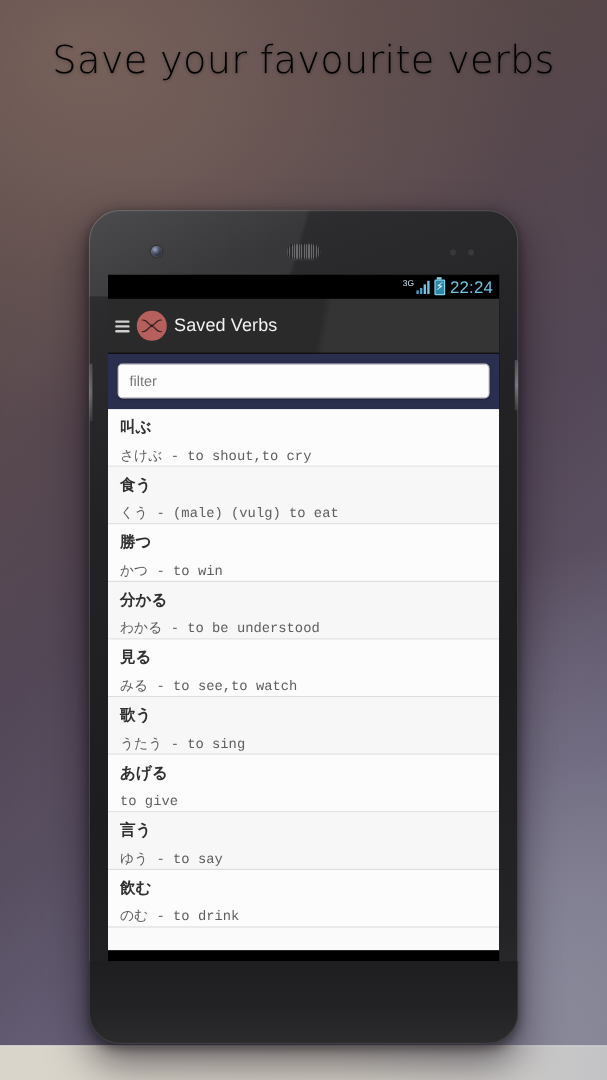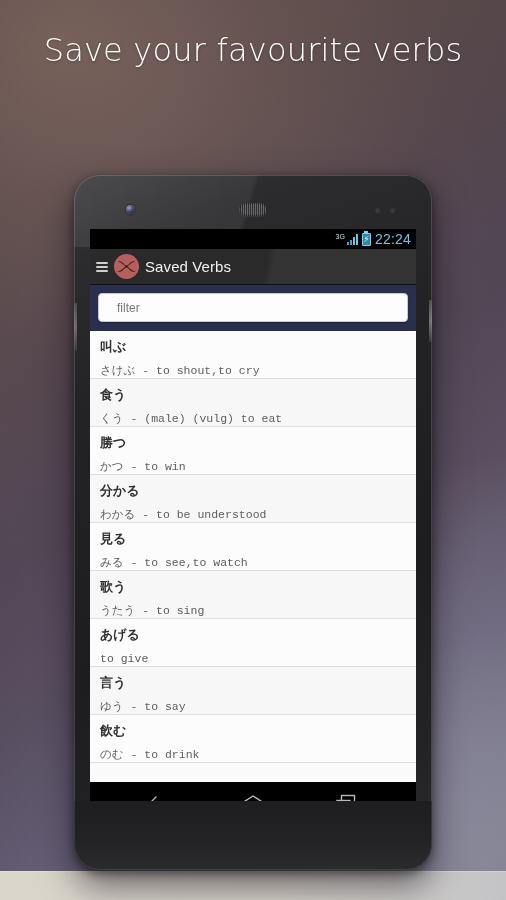--- a/index.html
+++ b/index.html
@@ -40,21 +40,21 @@
     background: linear-gradient(90deg, #d9d5cb 0%, #d7d3c9 55%, #cfcdc9 78%, #c3c3c6 100%);
     border-top: 1px solid rgba(255,255,255,0.22);
   }
 
   
   #headline {
     position: absolute;
     left: 0; right: 0;
     top: 31px;
     text-align: center;
-    color: #ffffff;
+    color: #000000;
     font-size: 32px;
     font-weight: 300;
     letter-spacing: 0.2px;
     text-shadow: 0 1px 3px rgba(0,0,0,0.30);
     font-family: "DejaVu Sans", sans-serif;
   }
 
   
   #phone {
     position: absolute;
@@ -199,21 +199,21 @@
   }
   #status-clock {
     color: #6fc4e8;
     font-size: 14px;
     letter-spacing: 0.2px;
     font-family: Liberation Sans, sans-serif;
   }
 
   
   #action-bar {
-    height: 36px;
+    height: 46px;
     background: linear-gradient(100deg, #2a2a2a 0%, #2a2a2a 54%, #343434 56%, #343434 100%);
     display: flex;
     align-items: center;
     padding-left: 6px;
     gap: 6px;
     border-bottom: 1px solid #111;
   }
   #hamburger-icon {
     width: 12px;
     display: flex;
@@ -254,21 +254,20 @@
     border-radius: 4px;
     border: 1px solid #c9c9cf;
     display: flex;
     align-items: center;
     padding: 0 9px;
     box-shadow: 0 1px 1px rgba(0,0,0,0.25);
   }
   #filter-placeholder {
     color: #787878;
     font-size: 12px;
-    margin-left: 9px;
   }
 
   
   #verb-list {
     background: #fafafa;
     height: 451px;
     overflow: hidden;
   }
   .verb-row {
     padding: 7px 14px 8px 10px;

